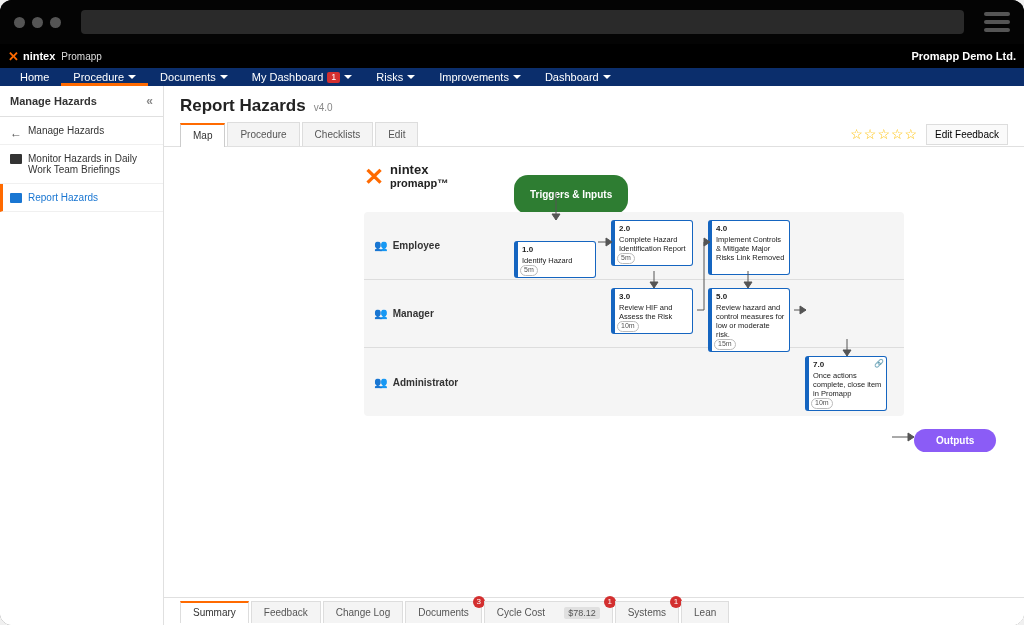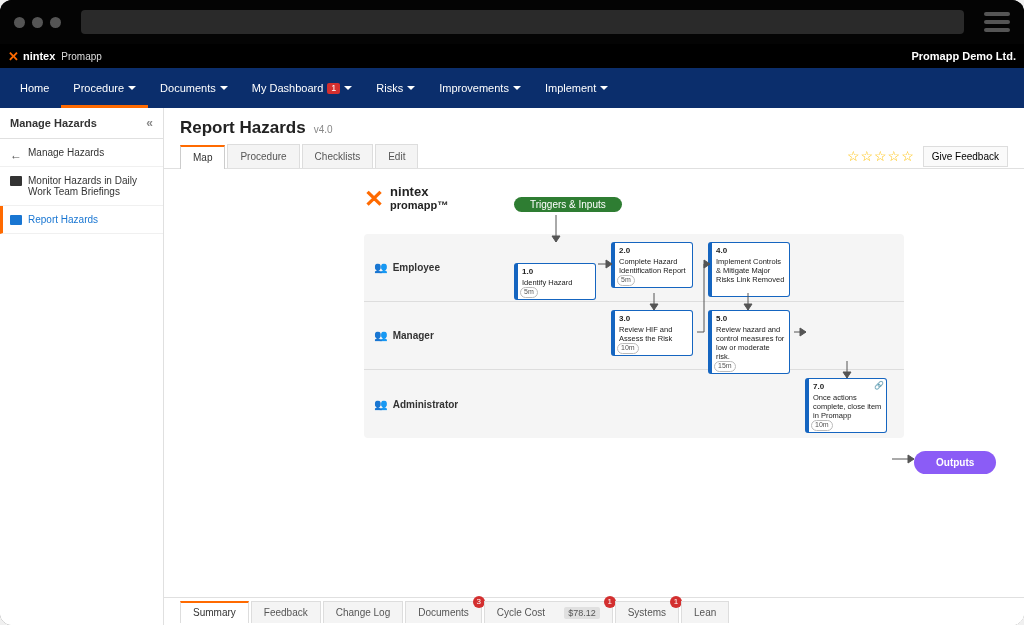--- a/index.html
+++ b/index.html
@@ -15,21 +15,21 @@
   
   .app { flex: 1; background: #fff; display: flex; flex-direction: column; overflow: hidden; }
   
   .titlebar { height: 24px; background: #000; color: #fff; display: flex; align-items: center; padding: 0 8px; font-size: 11px; }
   .titlebar .brand { display: flex; align-items: center; gap: 4px; font-weight: 600; }
   .titlebar .brand .x { color: #FF6A00; font-weight: 900; font-size: 13px; }
   .titlebar .sub { font-weight: 400; margin-left: 2px; font-size: 10px; color: #ddd; }
   .titlebar .spacer { flex: 1; }
   .titlebar .company { font-weight: 600; font-size: 11px; }
   
-  .navbar { height: 40px; background: #0b2e6c; display: flex; align-items: stretch; padding: 0 8px; }
+  .navbar { height: 18px; background: #0b2e6c; display: flex; align-items: stretch; padding: 0 8px; }
   .nav-item { color: #fff; font-size: 11px; padding: 0 12px; display: flex; align-items: center; gap: 4px; cursor: pointer; position: relative; }
   .nav-item.active::after { content: ''; position: absolute; left: 0; right: 0; bottom: 0; height: 3px; background: #FF6A00; }
   .caret { width: 0; height: 0; border-left: 4px solid transparent; border-right: 4px solid transparent; border-top: 4px solid #fff; }
   .badge { background: #d32f2f; color: #fff; font-size: 9px; padding: 1px 4px; border-radius: 2px; line-height: 1; }
   
   .content { flex: 1; display: flex; overflow: hidden; }
   
   .sidebar { width: 164px; border-right: 1px solid #e0e0e0; display: flex; flex-direction: column; background: #fff; }
   .sidebar-header { padding: 8px 10px; font-size: 11px; font-weight: 600; color: #333; border-bottom: 1px solid #e0e0e0; display: flex; justify-content: space-between; align-items: center; }
   .collapse-icon { color: #888; font-size: 12px; cursor: pointer; }
@@ -52,21 +52,21 @@
   .stars { color: #FFC107; font-size: 14px; letter-spacing: 1px; }
   .feedback-btn { font-size: 10px; padding: 4px 8px; border: 1px solid #ddd; background: #fafafa; margin-left: 8px; cursor: pointer; }
   
   .canvas { flex: 1; overflow: auto; padding: 20px 20px 10px; position: relative; }
   
   .map-logo { position: absolute; top: 16px; left: 200px; display: flex; align-items: center; gap: 6px; }
   .map-logo .logo-mark { color: #FF6A00; font-size: 24px; font-weight: 900; line-height: 0.8; }
   .map-logo .logo-text { font-size: 13px; font-weight: 700; color: #222; line-height: 1.1; }
   .map-logo .logo-text small { display:block; font-size: 11px; font-weight: 600; }
   
-  .trigger-oval { position: absolute; top: 28px; left: 350px; background: #2e7d32; color: #fff; font-size: 10px; font-weight: 400; padding: 2px 16px; border-radius: 14px; cursor: pointer; }
+  .trigger-oval { position: absolute; top: 28px; left: 350px; background: #2e7d32; color: #fff; font-size: 10px; font-weight: 700; padding: 14px 16px; border-radius: 14px; cursor: pointer; }
   .outputs-oval { position: absolute; top: 282px; left: 750px; background: #8b5cf6; color: #fff; font-size: 10px; font-weight: 600; padding: 6px 22px; border-radius: 14px; cursor: pointer; }
   
   .swimlanes { position: absolute; top: 65px; left: 200px; width: 540px; background: #f5f5f5; border-radius: 4px; }
   .lane { display: flex; border-bottom: 1px solid #ddd; min-height: 68px; position: relative; }
   .lane:last-child { border-bottom: none; }
   .lane-label { width: 110px; display: flex; align-items: center; gap: 5px; padding: 0 10px; font-size: 10px; font-weight: 600; color: #333; }
   .lane-label .person-icon { font-size: 11px; }
   .lane-body { flex: 1; position: relative; padding: 8px 0; }
   
   .step { position: absolute; width: 82px; background: #fff; border: 1px solid #1565c0; border-left: 4px solid #1565c0; border-radius: 3px; padding: 3px 4px 12px 4px; font-size: 8px; color: #222; line-height: 1.2; }
@@ -132,21 +132,21 @@
         </div>
         <div class="nav-item">
           <span>Risks</span>
           <span class="caret"></span>
         </div>
         <div class="nav-item">
           <span>Improvements</span>
           <span class="caret"></span>
         </div>
         <div class="nav-item">
-          <span>Implement</span>
+          <span>Dashboard</span>
           <span class="caret"></span>
         </div>
       </div>
 
     <div class="content">
 
       <div class="sidebar">
         <div class="sidebar-header">
           <span>Manage Hazards</span>
           <span class="collapse-icon">«</span>
@@ -175,21 +175,21 @@
 
         <div class="tab-row">
           <div id="tabs" style="display:flex;">
               <div class="tab active">Map</div>
               <div class="tab">Procedure</div>
               <div class="tab">Checklists</div>
               <div class="tab">Edit</div>
             </div>
           <div class="spacer"></div>
           <div class="stars">☆☆☆☆☆</div>
-          <div class="feedback-btn">Give Feedback</div>
+          <div class="feedback-btn">Edit Feedback</div>
         </div>
 
         <div class="canvas">
           <div class="map-logo">
             <span class="logo-mark">✕</span>
             <span class="logo-text">
               <span>nintex</span>
               <small>promapp™</small>
             </span>
           </div>

